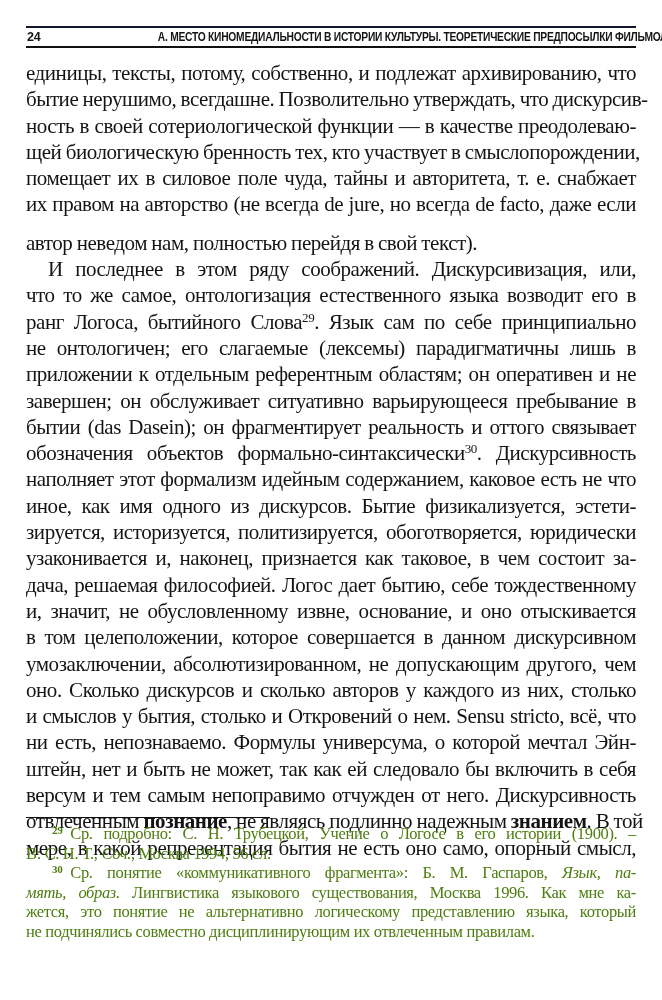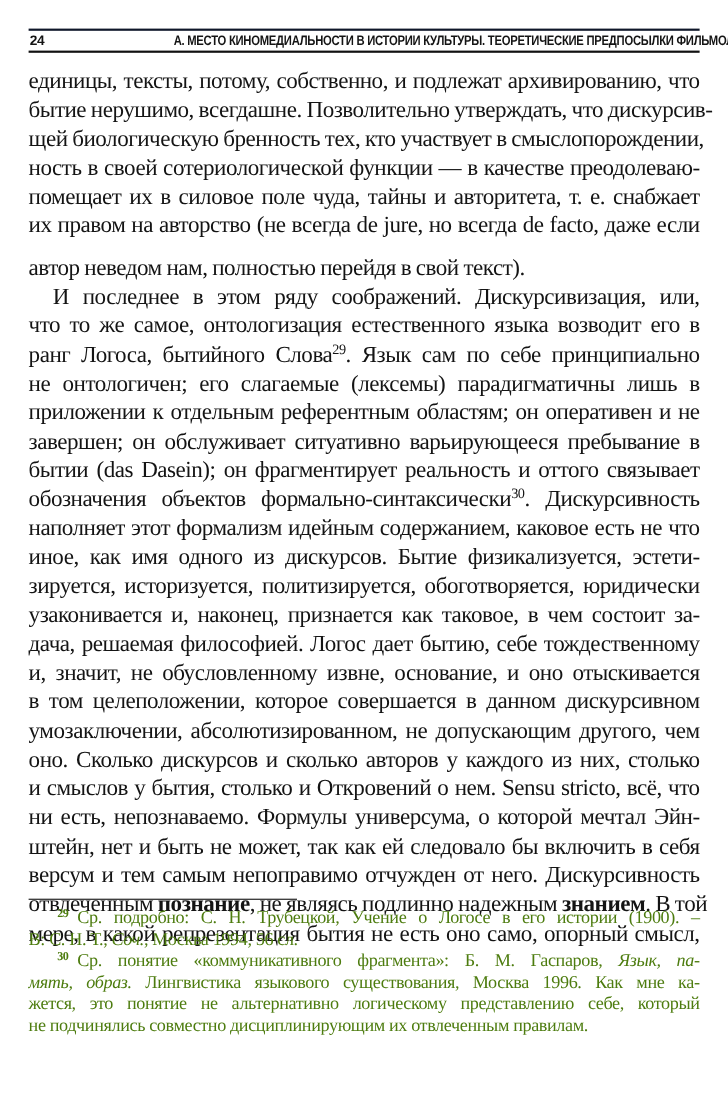--- a/index.html
+++ b/index.html
@@ -130,22 +130,22 @@
   <div class="running-head">
     <span class="page-number">24</span>
     <span class="chapter-title">А. МЕСТО КИНОМЕДИАЛЬНОСТИ В ИСТОРИИ КУЛЬТУРЫ. ТЕОРЕТИЧЕСКИЕ ПРЕДПОСЫЛКИ ФИЛЬМОЛОГИИ</span>
   </div>
 
   <div class="body-text">
 
     <div>
       <span class="line">единицы, тексты, потому, собственно, и подлежат архивированию, что</span>
       <span class="line">бытие нерушимо, всегдашне. Позволительно утверждать, что дискурсив-</span>
+      <span class="line">ность в своей сотериологической функции — в качестве преодолеваю-</span>
       <span class="line">щей биологическую бренность тех, кто участвует в смыслопорождении,</span>
-      <span class="line">ность в своей сотериологической функции — в качестве преодолеваю-</span>
       <span class="line">помещает их в силовое поле чуда, тайны и авторитета, т. е. снабжает</span>
       <span class="line">их правом на авторство (не всегда de jure, но всегда de facto, даже если</span>
       <span class="line last">автор неведом нам, полностью перейдя в свой текст).</span>
     </div>
 
     <div>
       <span class="line indent">И последнее в этом ряду соображений. Дискурсивизация, или,</span>
       <span class="line">что то же самое, онтологизация естественного языка возводит его в</span>
       <span class="line"><span>ранг Логоса, бытийного Слова</span><sup>29</sup><span>. Язык сам по себе принципиально</span></span>
       <span class="line">не онтологичен; его слагаемые (лексемы) парадигматичны лишь в</span>
@@ -174,18 +174,18 @@
   <div class="footnote-rule"></div>
 
   <div class="footnotes">
     <div>
       <span class="fn-line first"><span class="fn-num">29</span><span>Ср. подробно: С. Н. Трубецкой, Учение о Логосе в его истории (1900). –</span></span>
       <span class="fn-line last"><span>В: С. Н. Т., </span><i>Соч.</i><span>, Москва 1994, 56 сл.</span></span>
     </div>
     <div>
       <span class="fn-line first"><span class="fn-num">30</span><span>Ср. понятие «коммуникативного фрагмента»: Б. М. Гаспаров, </span><i>Язык, па-</i></span>
       <span class="fn-line"><i>мять, образ.</i><span> Лингвистика языкового существования, Москва 1996. Как мне ка-</span></span>
-      <span class="fn-line">жется, это понятие не альтернативно логическому представлению себе, который</span>
+      <span class="fn-line">жется, это понятие не альтернативно логическому представлению языка, который</span>
       <span class="fn-line last">не подчинялись совместно дисциплинирующим их отвлеченным правилам.</span>
     </div>
   </div>
 
 </div>
 
 </body></html>

